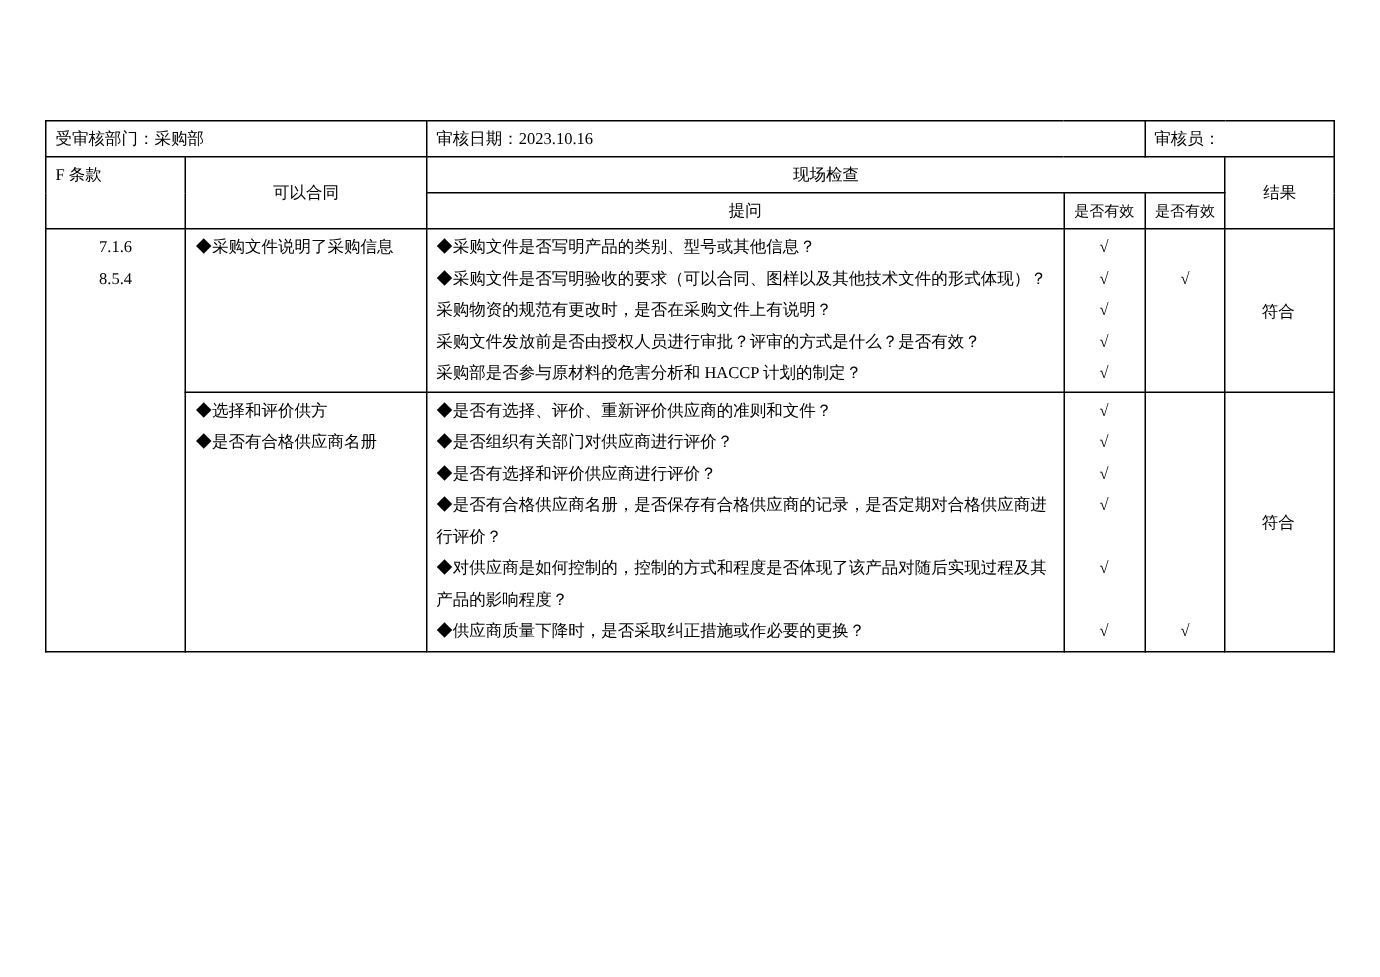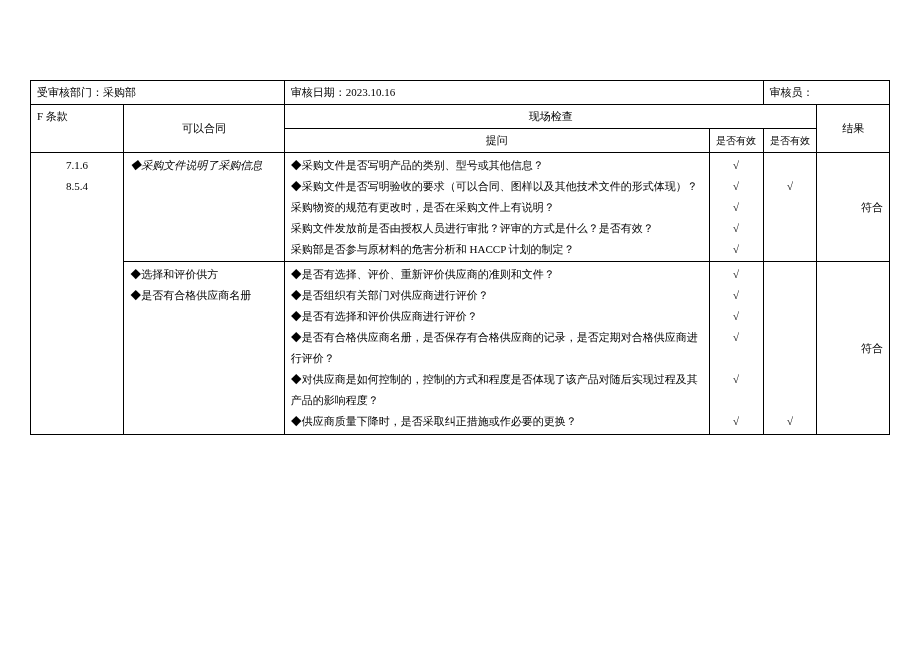--- a/index.html
+++ b/index.html
@@ -26,21 +26,21 @@
       text-align: left;
       font-weight: normal;
     }
     .hdr td {
       height: 22px;
       vertical-align: middle;
     }
     .center { text-align: center; vertical-align: middle; }
     .question-line { line-height: 1.9; padding-top: 2px; padding-bottom: 2px; }
     .tick-cell { text-align: center; line-height: 1.9; padding-top:2px; padding-bottom:2px;}
-    .result-cell { text-align: right; vertical-align: middle; padding-left: 4px;}
+    .result-cell { text-align: center; vertical-align: middle; padding-left: 4px;}
   </style>
 </head>
 <body>
 
 <div class="outer">
 <table>
   <colgroup>
     <col style="width:90px">
     <col style="width:155px">
     <col style="width:410px">
@@ -65,21 +65,21 @@
 
   <tr>
     <td class="center">提问</td>
     <td class="center" style="font-size:10px;">是否有效</td>
     <td class="center" style="font-size:10px;">是否有效</td>
   </tr>
 
   <tr>
     <td rowspan="2" class="question-line" style="white-space:pre-line;padding-left:35px;">7.1.6
 8.5.4</td>
-    <td class="question-line" style="white-space:pre-line;font-style:italic;">◆采购文件说明了采购信息</td>
+    <td class="question-line" style="white-space:pre-line;">◆采购文件说明了采购信息</td>
     <td class="question-line" style="white-space:pre-line;">◆采购文件是否写明产品的类别、型号或其他信息？
 ◆采购文件是否写明验收的要求（可以合同、图样以及其他技术文件的形式体现）？
  采购物资的规范有更改时，是否在采购文件上有说明？
  采购文件发放前是否由授权人员进行审批？评审的方式是什么？是否有效？
  采购部是否参与原材料的危害分析和 HACCP 计划的制定？</td>
     <td class="tick-cell" style="white-space:pre-line;">√
 √
 √
 √
 √</td>

